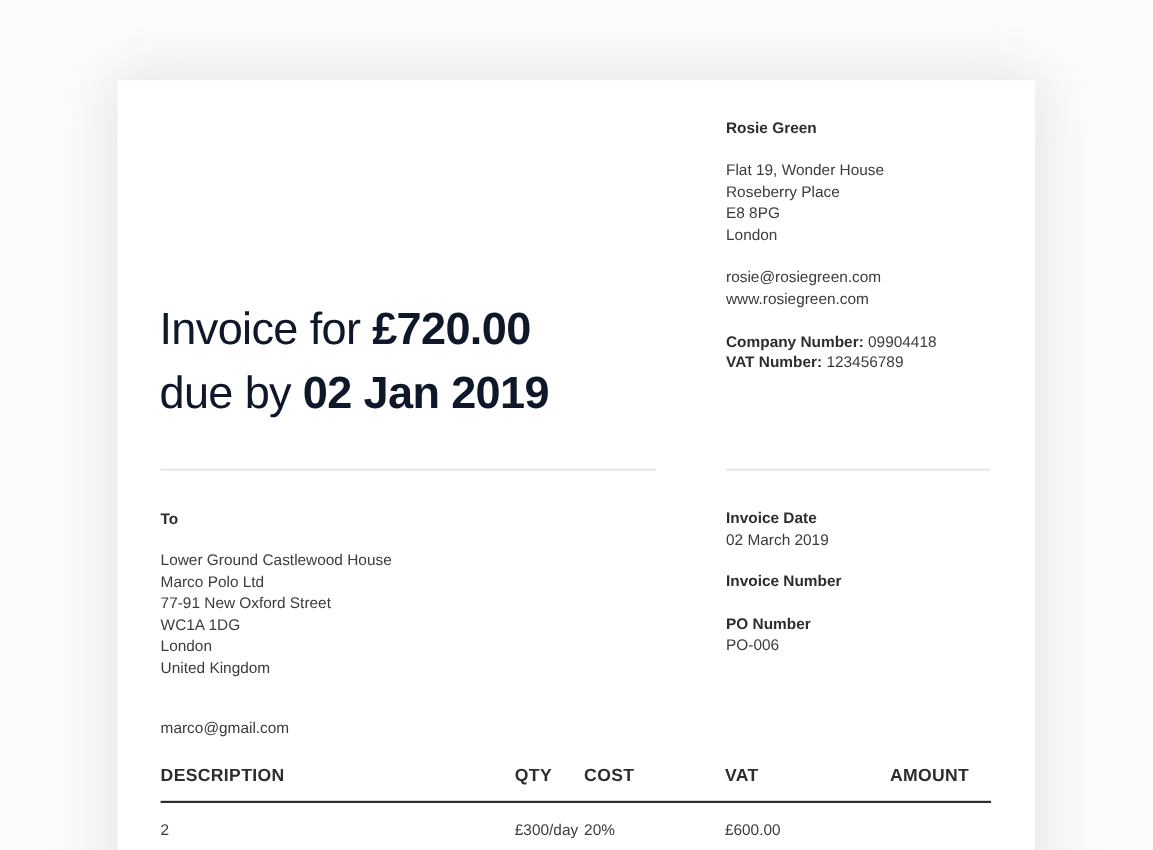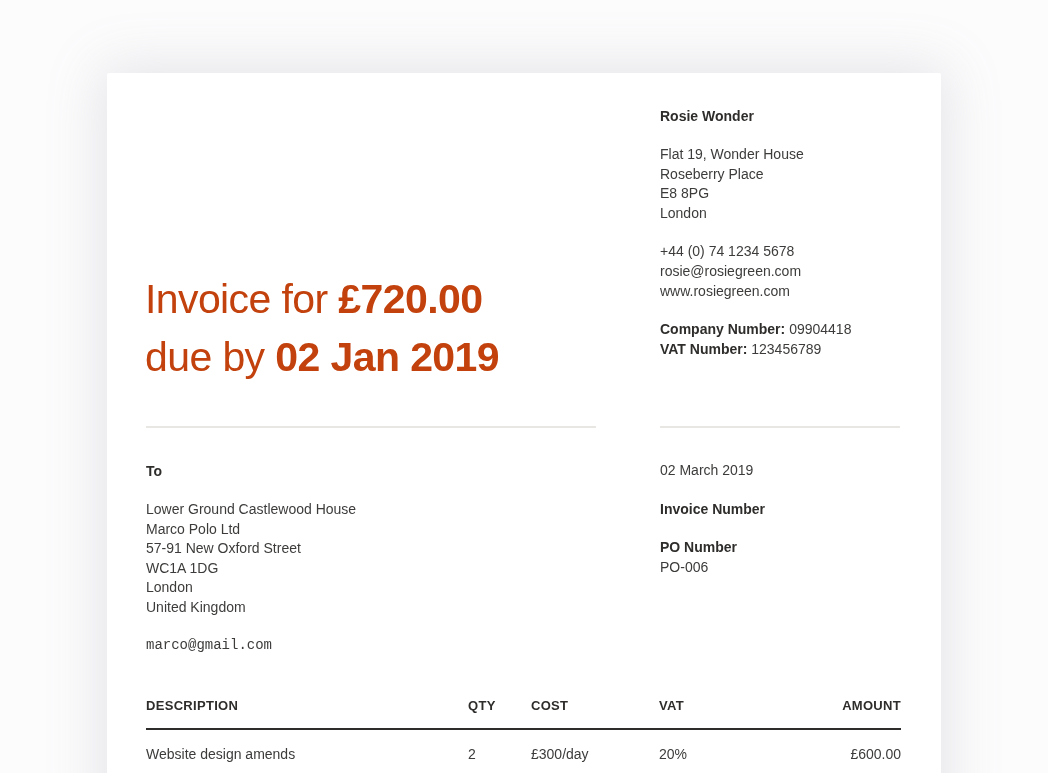--- a/index.html
+++ b/index.html
@@ -26,76 +26,75 @@
   
   .sender { position: absolute; left: 553px; top: 33px; width: 250px; }
   .sender .group { margin-bottom: 19px; }
   .sender-name { font-size: 14px; line-height: 20px; }
 
   
   .headline {
     position: absolute; left: 38px; top: 197px;
     font-size: 41px; line-height: 58px;
     letter-spacing: -0.6px;
-    color: #c2410c; font-weight: 400;
+    color: #0f172a; font-weight: 400;
     white-space: nowrap;
   }
   .headline b { font-weight: 700; }
 
   
   .divider { position: absolute; height: 2px; background: #e9e7e4; }
   .divider-left  { left: 39px;  top: 353px; width: 450px; }
   .divider-right { left: 553px; top: 353px; width: 240px; }
 
   
   .recipient { position: absolute; left: 39px; top: 388px; width: 450px; }
   .recipient .to-label { line-height: 20px; margin-bottom: 19px; }
-  .recipient .email { margin-top: 18px; font-family: Liberation Mono, monospace; }
+  .recipient .email { margin-top: 34px; }
 
   
   .meta { position: absolute; left: 553px; top: 388px; width: 240px; }
   .meta .group { margin-bottom: 19px; }
 
   
   .tgrid {
     position: absolute; left: 39px; width: 755px;
     display: grid;
     grid-template-columns: 322px 63px 128px 150px 1fr;
   }
   .table-header {
     top: 626px;
-    font-size: 13px; font-weight: 700; letter-spacing: 0.3px;
+    font-size: 16px; font-weight: 700; letter-spacing: 0.3px;
     color: #2e2d2b; line-height: 14px;
   }
   .table-rule {
     position: absolute; left: 39px; top: 655px;
     width: 755px; height: 2px; background: #2e2d2b;
   }
   .table-row {
     top: 671px;
     font-size: 14px; line-height: 20px; color: #3d3c3b;
   }
-  .cell-right { text-align: right; }
+  .cell-right { }
 </style>
 </head>
 <body>
 
 <div class="viewport">
   <div class="card">
 
     <div class="sender body-text">
-      <div class="group sender-name bold-ink">Rosie Wonder</div>
+      <div class="group sender-name bold-ink">Rosie Green</div>
       <div class="group">
         <div>Flat 19, Wonder House</div>
         <div>Roseberry Place</div>
         <div>E8 8PG</div>
         <div>London</div>
       </div>
       <div class="group">
-        <div>+44 (0) 74 1234 5678</div>
         <div>rosie@rosiegreen.com</div>
         <div>www.rosiegreen.com</div>
       </div>
       <div class="group">
         <div><span class="bold-ink">Company Number:</span> <span>09904418</span></div>
         <div><span class="bold-ink">VAT Number:</span> <span>123456789</span></div>
       </div>
     </div>
 
     <div class="headline">
@@ -104,51 +103,51 @@
     </div>
 
     <div class="divider divider-left"></div>
     <div class="divider divider-right"></div>
 
     <div class="recipient body-text">
       <div class="to-label bold-ink">To</div>
       <div>
         <div>Lower Ground Castlewood House</div>
         <div>Marco Polo Ltd</div>
-        <div>57-91 New Oxford Street</div>
+        <div>77-91 New Oxford Street</div>
         <div>WC1A 1DG</div>
         <div>London</div>
         <div>United Kingdom</div>
       </div>
       <div class="email">marco@gmail.com</div>
     </div>
 
     <div class="meta body-text">
       <div class="group">
+        <div class="bold-ink">Invoice Date</div>
         <div>02 March 2019</div>
       </div>
       <div class="group">
         <div class="bold-ink">Invoice Number</div>
       </div>
       <div class="group">
         <div class="bold-ink">PO Number</div>
         <div>PO-006</div>
       </div>
     </div>
 
     <div class="tgrid table-header">
       <div>DESCRIPTION</div>
       <div>QTY</div>
       <div>COST</div>
       <div>VAT</div>
       <div class="cell-right">AMOUNT</div>
     </div>
     <div class="table-rule"></div>
     <div class="tgrid table-row">
-      <div>Website design amends</div>
       <div>2</div>
       <div>£300/day</div>
       <div>20%</div>
       <div class="cell-right">£600.00</div>
     </div>
 
   </div>
 </div>
 
 </body></html>

